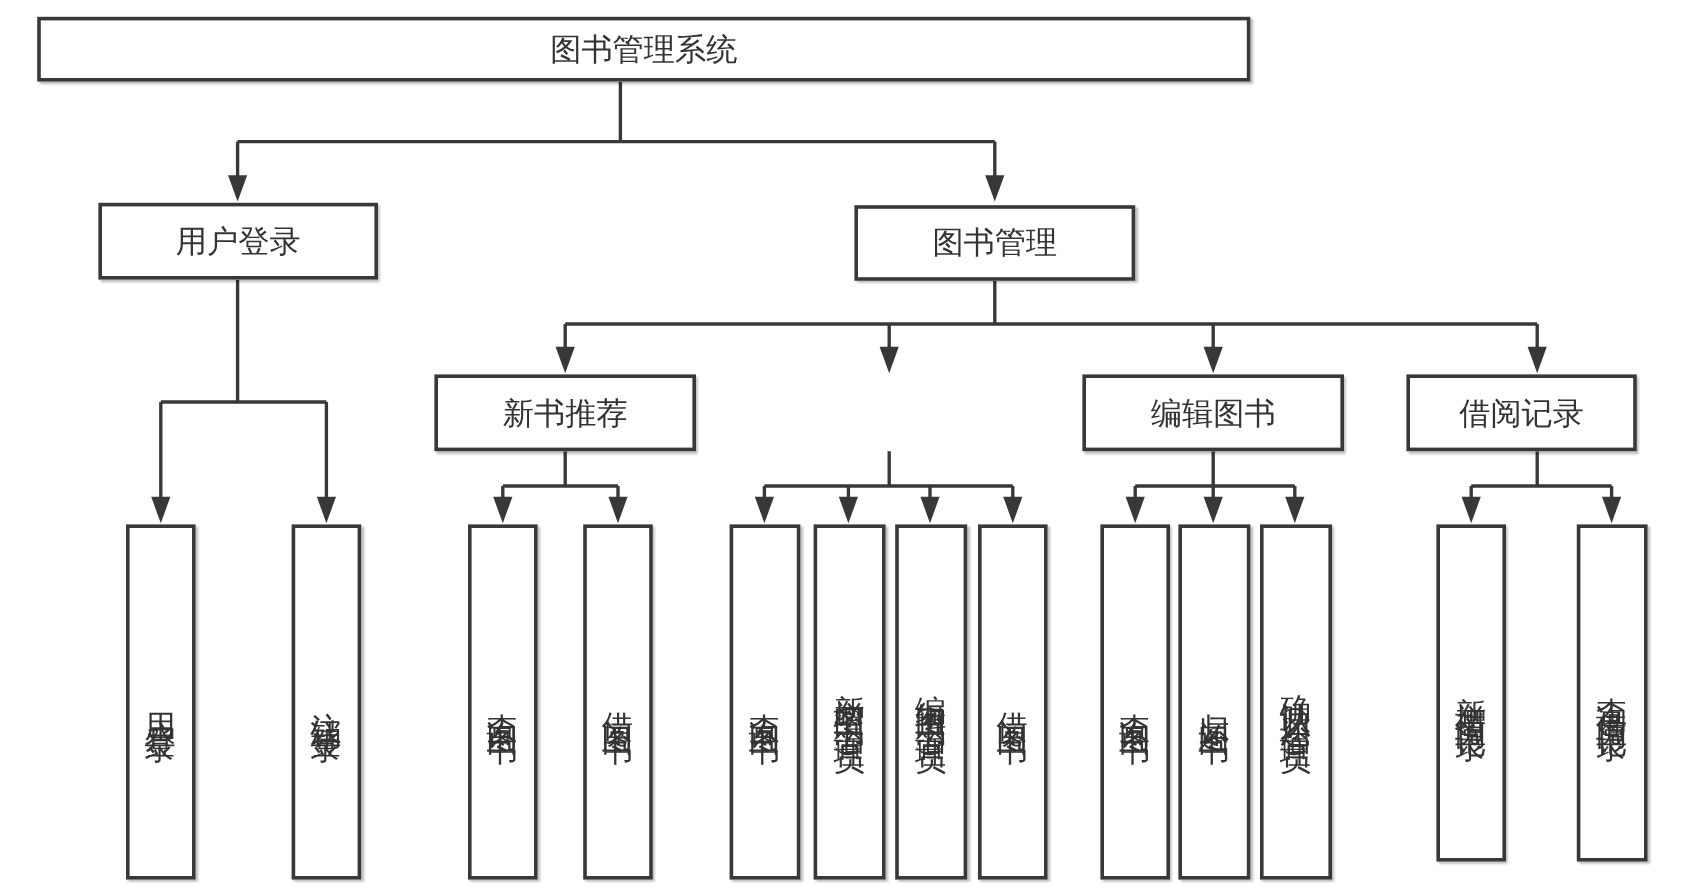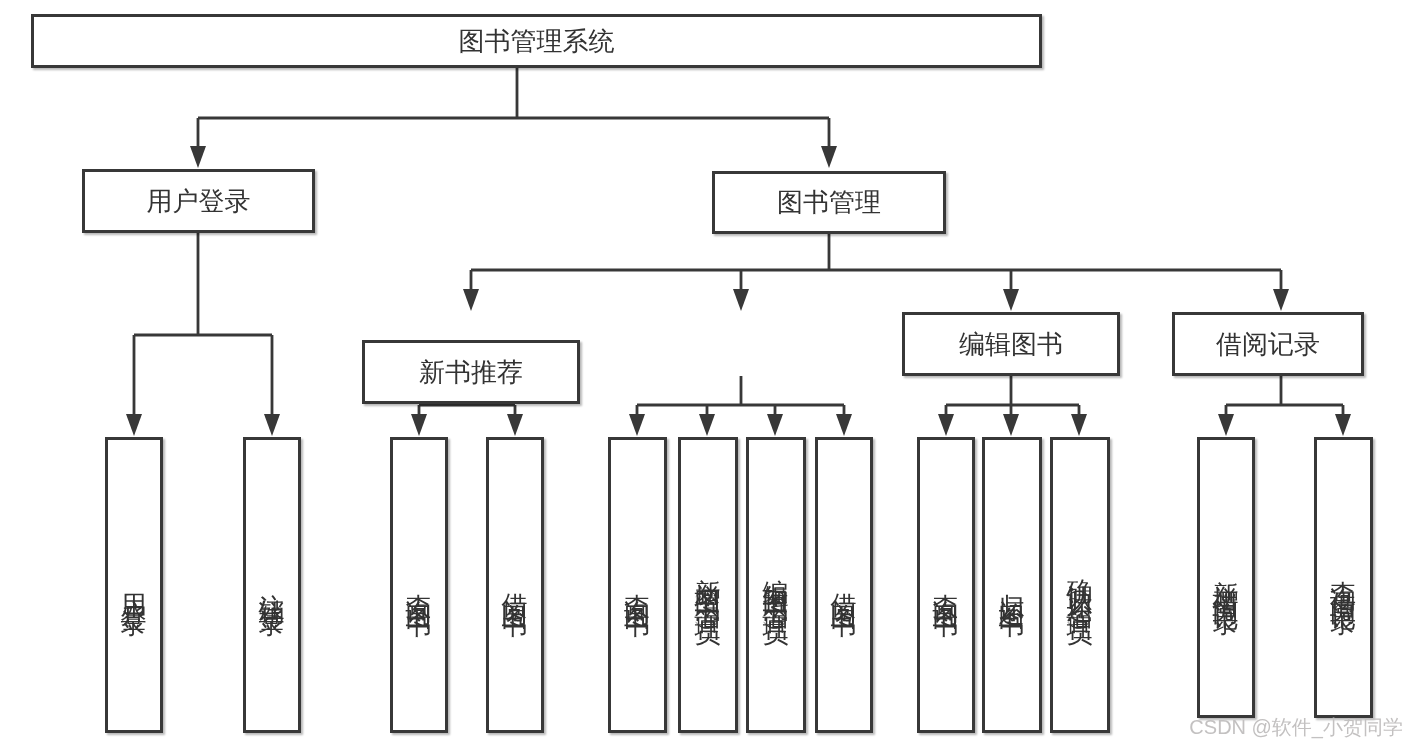--- a/index.html
+++ b/index.html
@@ -89,21 +89,21 @@
     <span>图书管理系统</span>
   </div>
 
   <div class="node" style="left:82px;top:169px;width:233px;height:64px;">
     <span>用户登录</span>
   </div>
   <div class="node" style="left:712px;top:171px;width:234px;height:63px;">
     <span>图书管理</span>
   </div>
 
-  <div class="node" style="left:362px;top:312px;width:218px;height:64px;margin-top:28px;">
+  <div class="node" style="left:362px;top:312px;width:218px;height:64px;">
     <span>新书推荐</span>
   </div>
   <div class="node" style="left:902px;top:312px;width:218px;height:64px;">
     <span>编辑图书</span>
   </div>
   <div class="node" style="left:1172px;top:312px;width:192px;height:64px;">
     <span>借阅记录</span>
   </div>
 
   <div class="vnode" style="left:105px;top:437px;width:58px;height:296px;">
@@ -143,14 +143,13 @@
     <span class="vtext">确认归还（管理员）</span>
   </div>
 
   <div class="vnode" style="left:1197px;top:437px;width:58px;height:281px;">
     <span class="vtext">新增借阅记录</span>
   </div>
   <div class="vnode" style="left:1314px;top:437px;width:59px;height:281px;">
     <span class="vtext">查询借阅记录</span>
   </div>
 
-  <div id="watermark">CSDN @软件_小贺同学</div>
 </div>
 
 </body></html>

